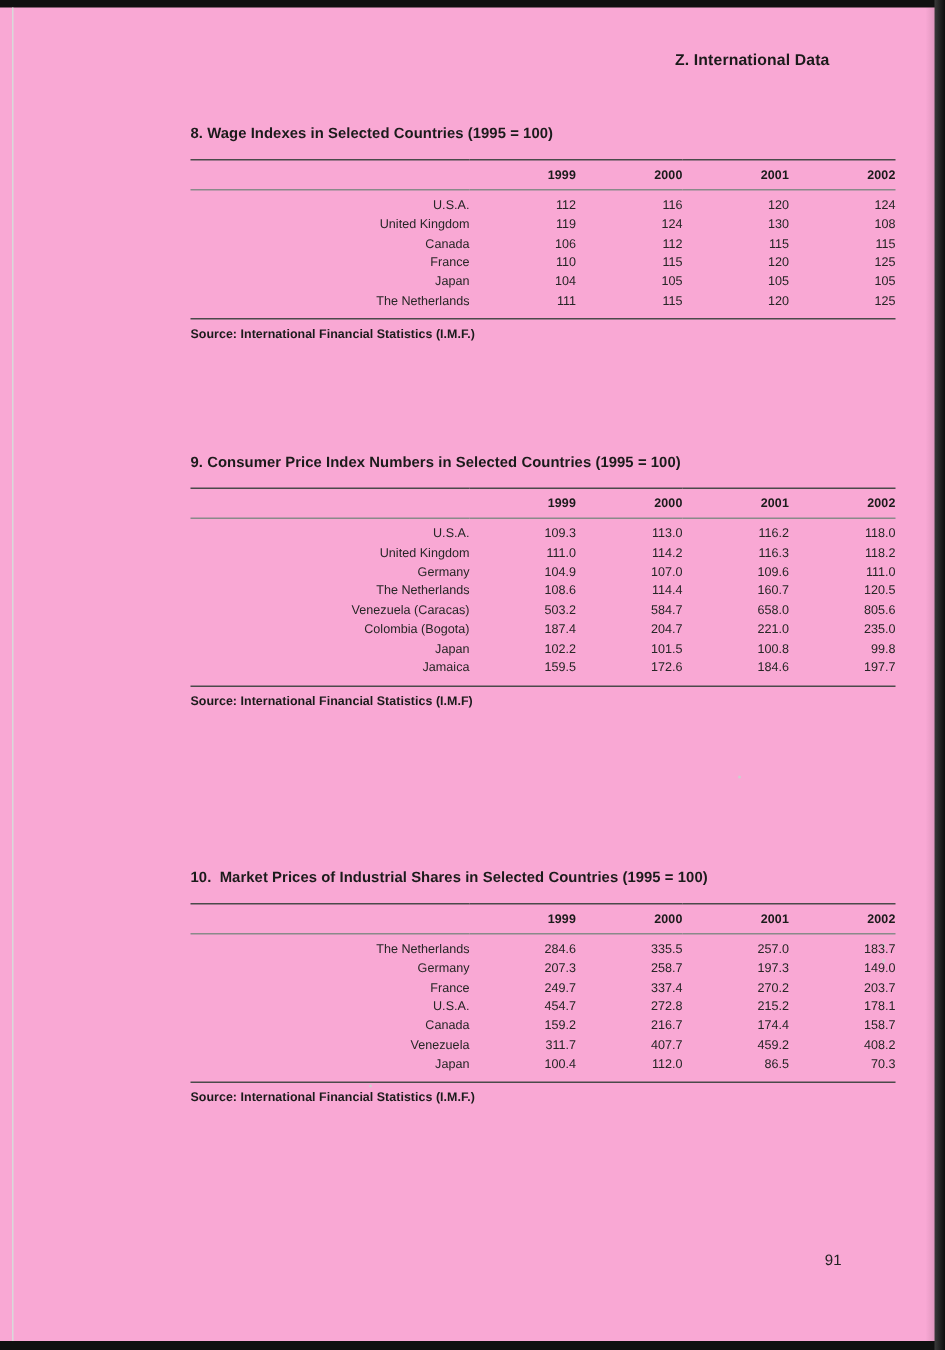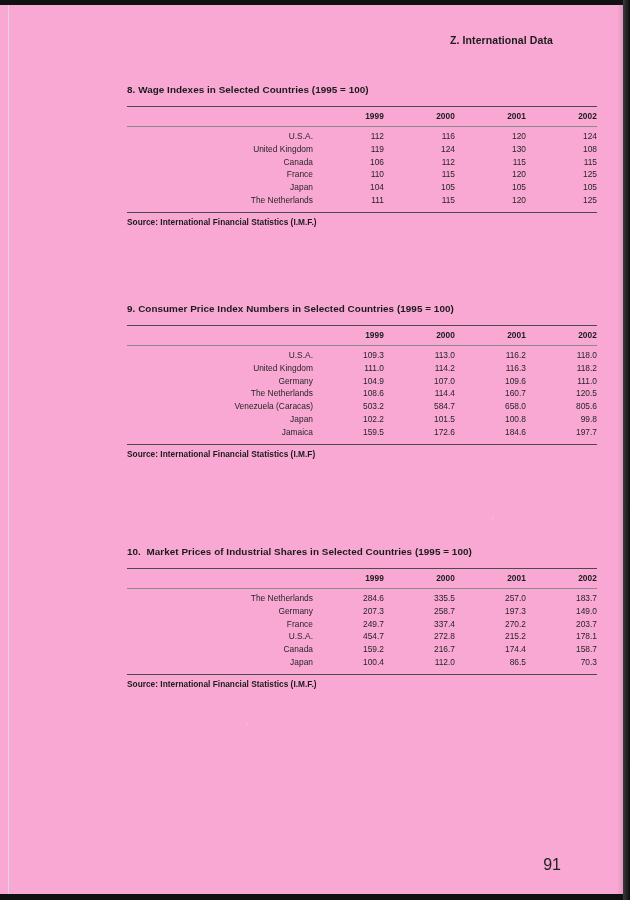--- a/index.html
+++ b/index.html
@@ -135,22 +135,22 @@
     font-weight: bold;
     color: #1b1b1b;
     padding-top: 4px;
     letter-spacing: 0.02px;
     white-space: nowrap;
   }
 
   .page-number {
     position: absolute;
     right: 69px;
-    top: 856px;
-    font-size: 16px;
+    top: 835px;
+    font-size: 10px;
     color: #222;
     font-weight: normal;
   }
 
   
   .speck {
     position: absolute;
     background: #cfcfcf;
     border-radius: 50%;
     pointer-events: none;
@@ -293,40 +293,47 @@
             <td>120.5</td>
           </tr>
           <tr>
             <td class="country">Venezuela (Caracas)</td>
             <td>503.2</td>
             <td>584.7</td>
             <td>658.0</td>
             <td>805.6</td>
           </tr>
           <tr>
+            <td class="country">Colombia (Bogota)</td>
+            <td>187.4</td>
+            <td>204.7</td>
+            <td>221.0</td>
+            <td>235.0</td>
+          </tr>
+          <tr>
             <td class="country">Japan</td>
             <td>102.2</td>
             <td>101.5</td>
             <td>100.8</td>
             <td>99.8</td>
           </tr>
           <tr>
             <td class="country">Jamaica</td>
             <td>159.5</td>
             <td>172.6</td>
             <td>184.6</td>
             <td>197.7</td>
           </tr>
         </tbody>
       </table>
       <div class="source-rule"></div>
       <div class="source-note">Source: International Financial Statistics (I.M.F)</div>
     </div>
 
-    <div class="table-block" style="top:546px;">
+    <div class="table-block" style="top:580px;">
       <div class="table-title">10.  Market Prices of Industrial Shares in Selected Countries (1995 = 100)</div>
       <table class="data">
         <colgroup>
           <col class="c-country">
             <col class="c-year">
             <col class="c-year">
             <col class="c-year">
             <col class="c-year">
         </colgroup>
         <thead>
@@ -368,20 +375,27 @@
             <td>178.1</td>
           </tr>
           <tr>
             <td class="country">Canada</td>
             <td>159.2</td>
             <td>216.7</td>
             <td>174.4</td>
             <td>158.7</td>
           </tr>
           <tr>
+            <td class="country">Venezuela</td>
+            <td>311.7</td>
+            <td>407.7</td>
+            <td>459.2</td>
+            <td>408.2</td>
+          </tr>
+          <tr>
             <td class="country">Japan</td>
             <td>100.4</td>
             <td>112.0</td>
             <td>86.5</td>
             <td>70.3</td>
           </tr>
         </tbody>
       </table>
       <div class="source-rule"></div>
       <div class="source-note">Source: International Financial Statistics (I.M.F.)</div>

